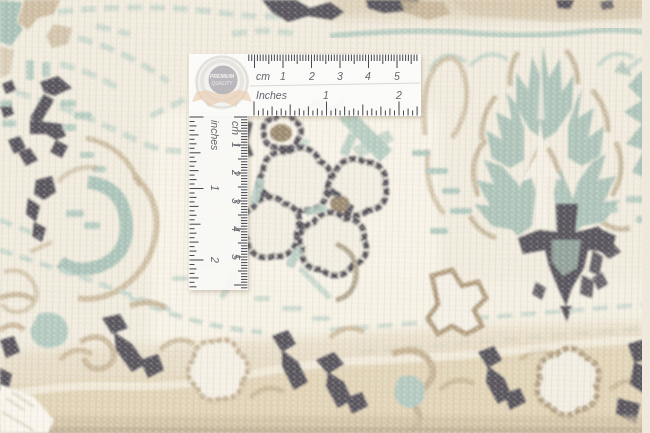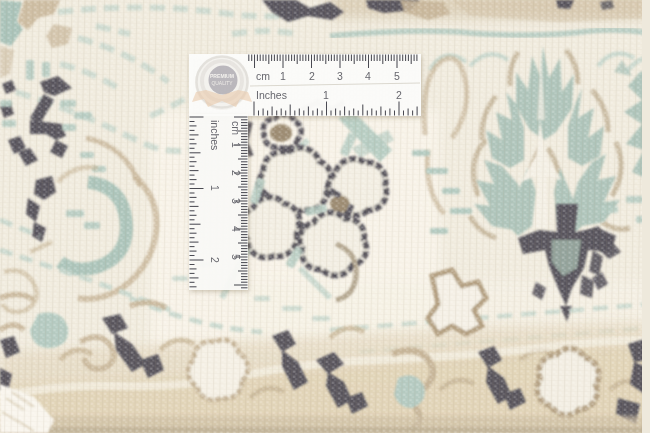--- a/index.html
+++ b/index.html
@@ -1,15 +1,15 @@
 <!DOCTYPE html>
 <html><head><meta charset="utf-8">
 <style>
 html,body{margin:0;padding:0;background:#eee9dc;font-family:"Liberation Sans",sans-serif;}
-#scene{position:relative;width:642px;height:433px;overflow:hidden;}
+#scene{position:relative;width:642px;height:433px;overflow:hidden;font-style:italic;}
 </style></head><body>
 
 <div id="scene">
 <svg width="650" height="433" viewBox="0 0 650 433" xmlns="http://www.w3.org/2000/svg">
 <defs>
 <filter id="b1" x="-30%" y="-30%" width="160%" height="160%">
           <feGaussianBlur stdDeviation="1.1"></feGaussianBlur>
         </filter>
 <filter id="b2" x="-30%" y="-30%" width="160%" height="160%">
           <feGaussianBlur stdDeviation="2"></feGaussianBlur>

